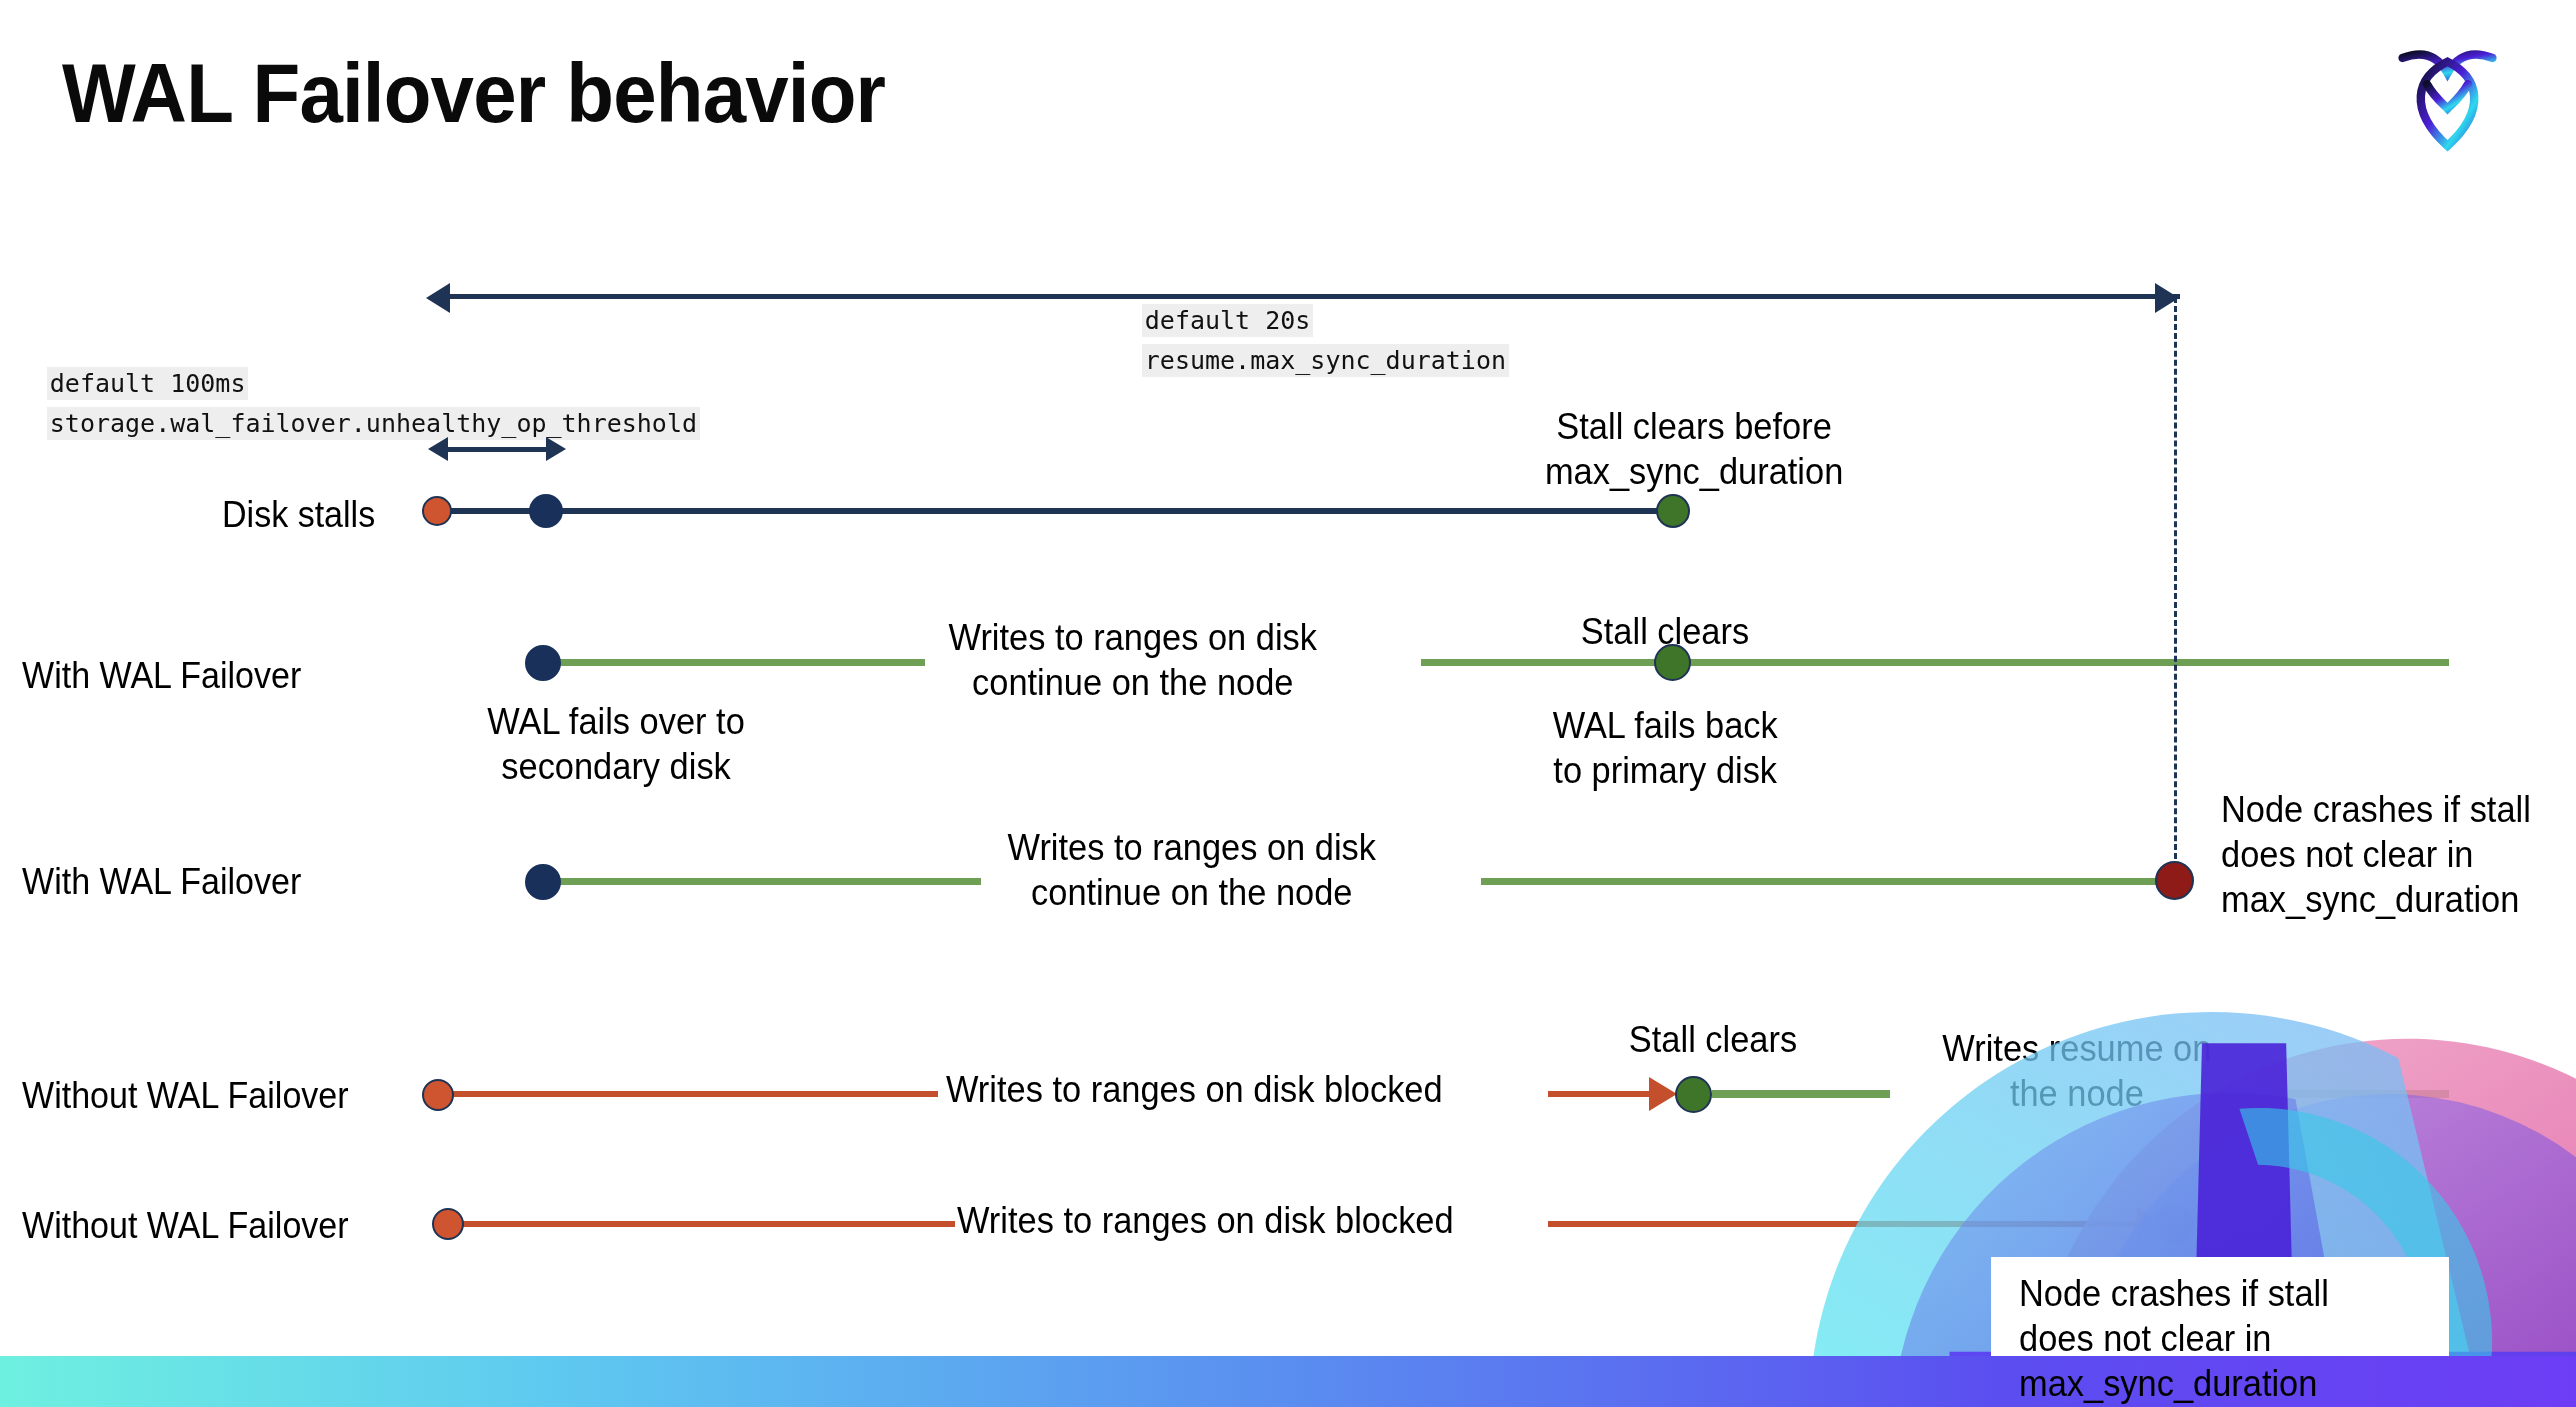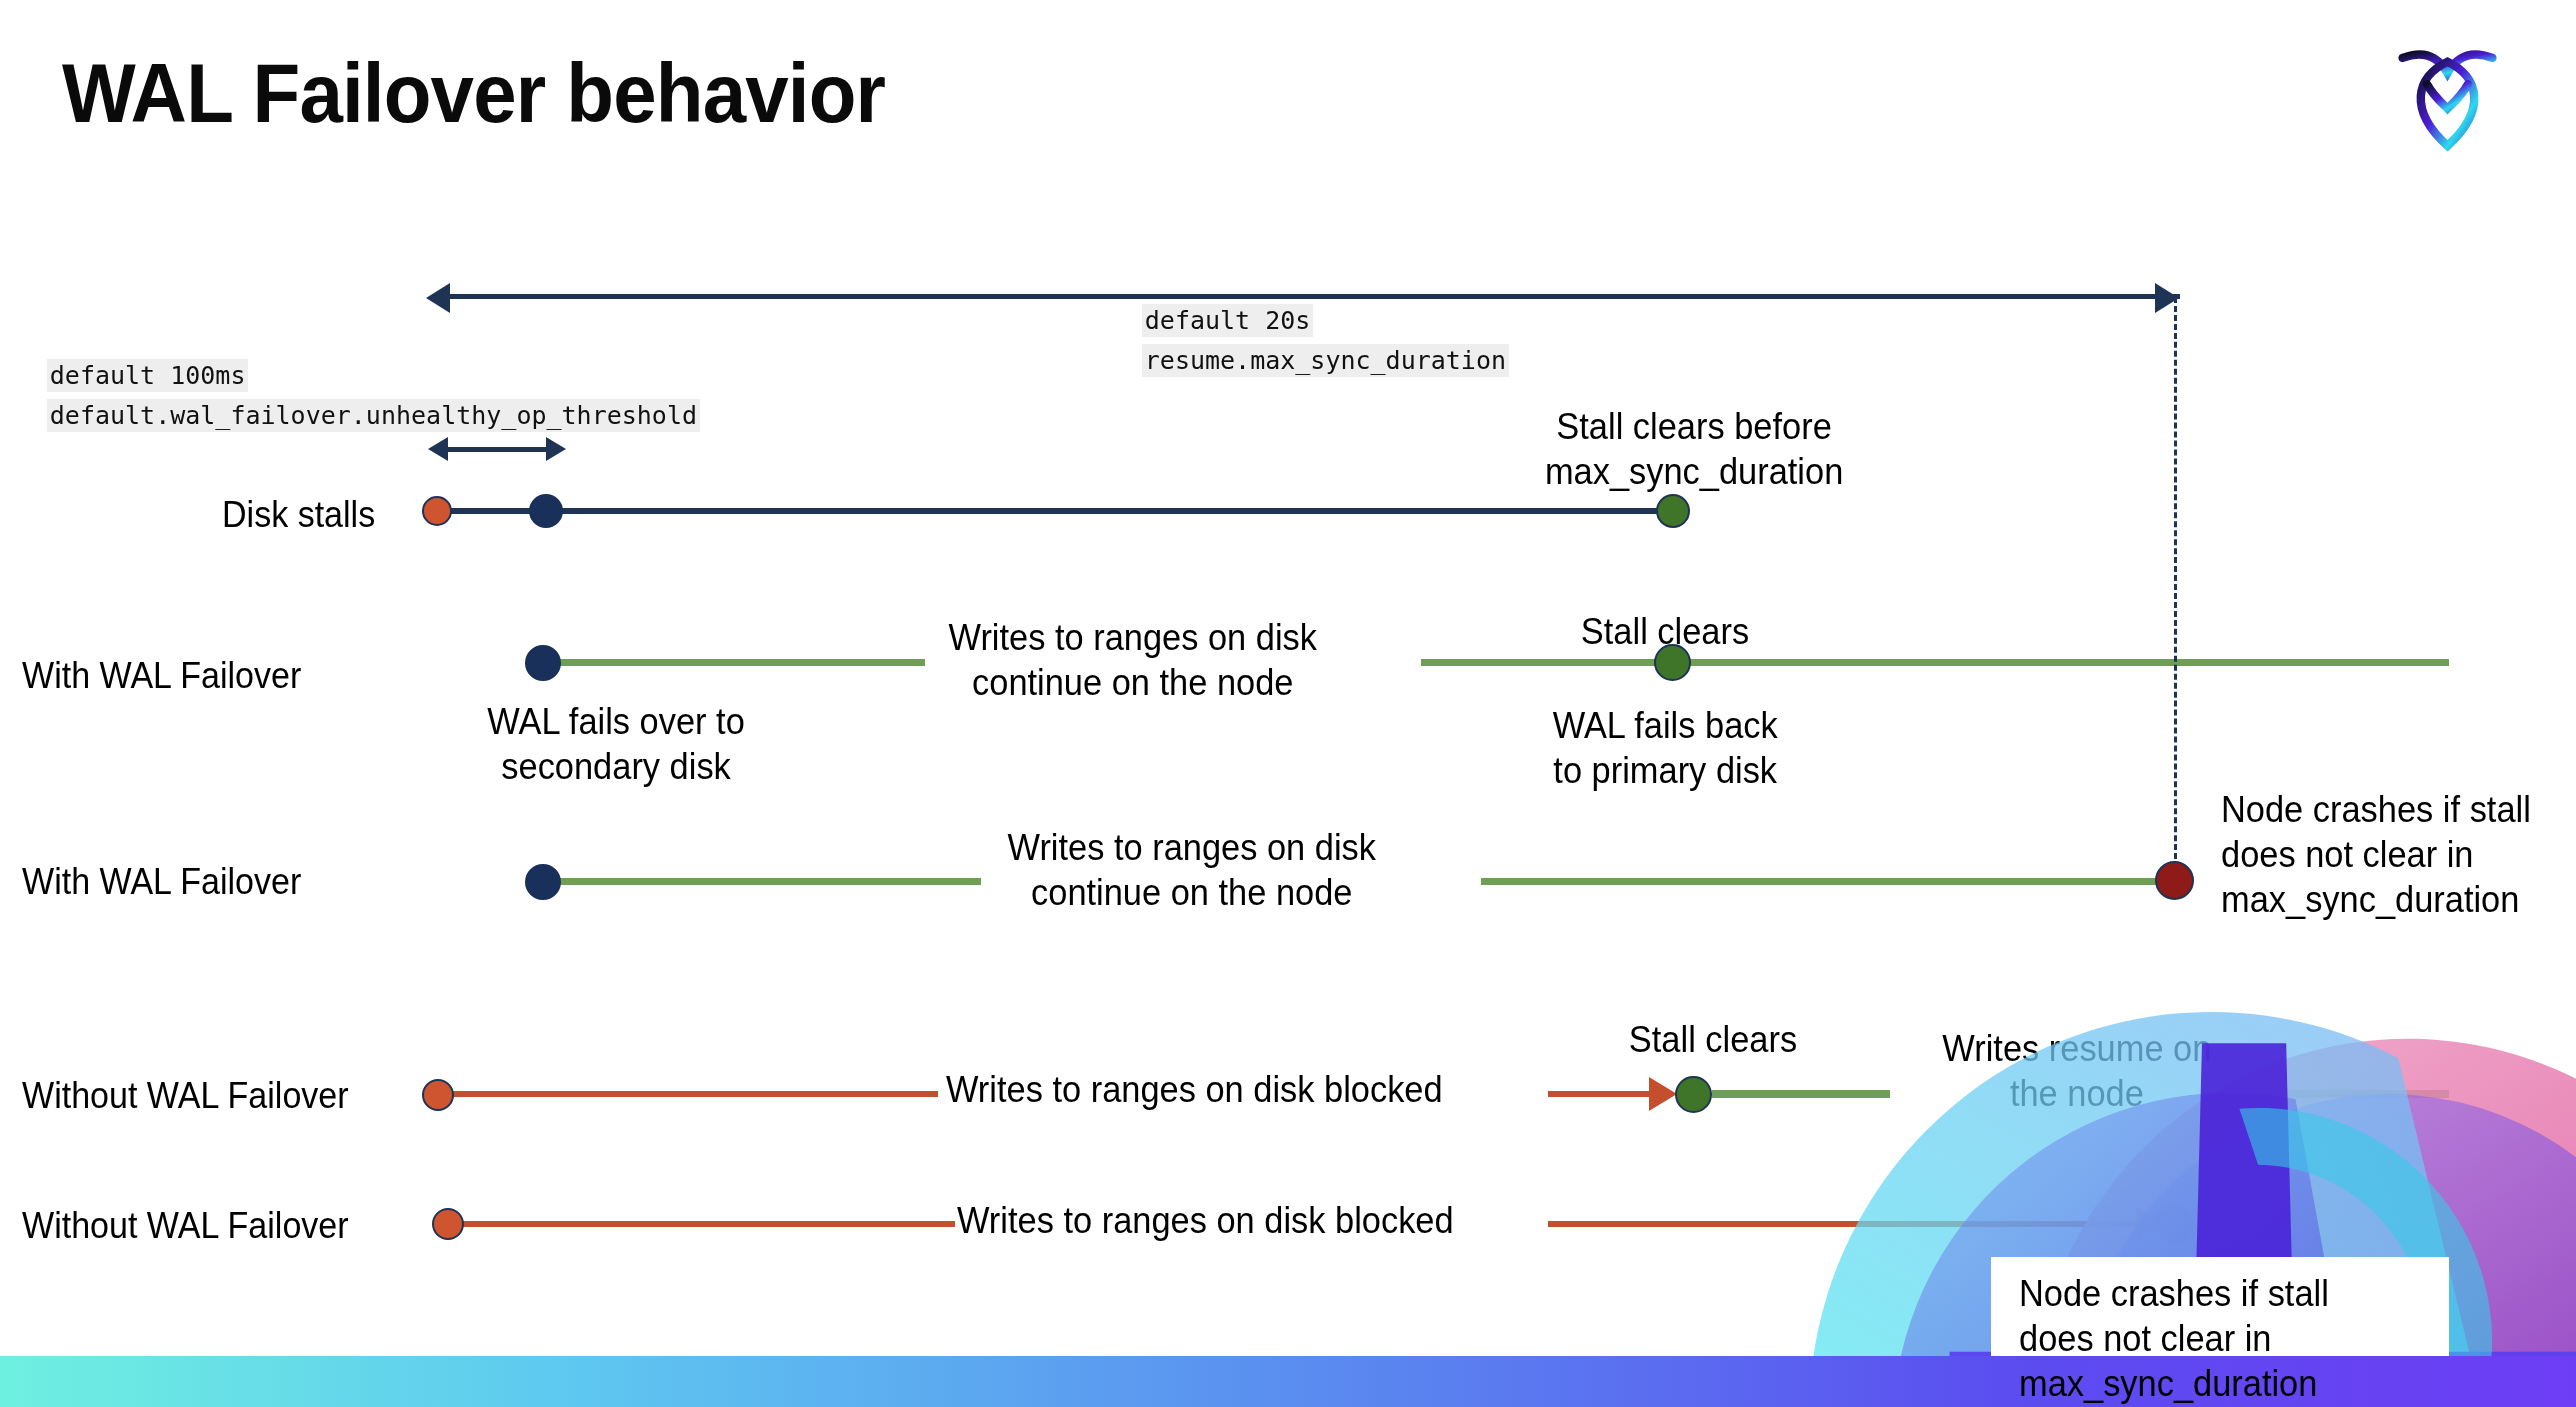--- a/index.html
+++ b/index.html
@@ -110,23 +110,23 @@
 
   <div class="arrow-left" style="left:426px; top:283px;"></div>
   <div class="line navy" style="left:449px; top:294px; width:1731px; height:4.7px;"></div>
   <div class="arrow-right" style="left:2155px; top:283px;"></div>
 
   <div class="code-label" style="left:1142px; top:254px;margin-top:47px;">
     <span>default 20s</span><br>
     <span>resume.max_sync_duration</span>
   </div>
 
-  <div class="code-label" style="left:37px; top:356px;padding-left:10px;">
+  <div class="code-label" style="left:37px; top:364px;padding-left:10px;">
     <span>default 100ms</span><br>
-    <span>default.wal_failover.unhealthy_op_threshold</span>
+    <span>storage.wal_failover.unhealthy_op_threshold</span>
   </div>
 
   <div class="arrow-left sm" style="left:428px; top:437px;"></div>
   <div class="line navy" style="left:445px; top:447px; width:103px; height:4.7px;"></div>
   <div class="arrow-right sm" style="left:546px; top:437px;"></div>
 
   <div class="row-label" style="left:222px; top:494px;">Disk stalls</div>
 
   <div class="line navy" style="left:437px; top:508px; width:1243px; height:5.6px;"></div>
   <div class="dot orange" style="left:422px; top:496px; width:30px; height:30px;"></div>

